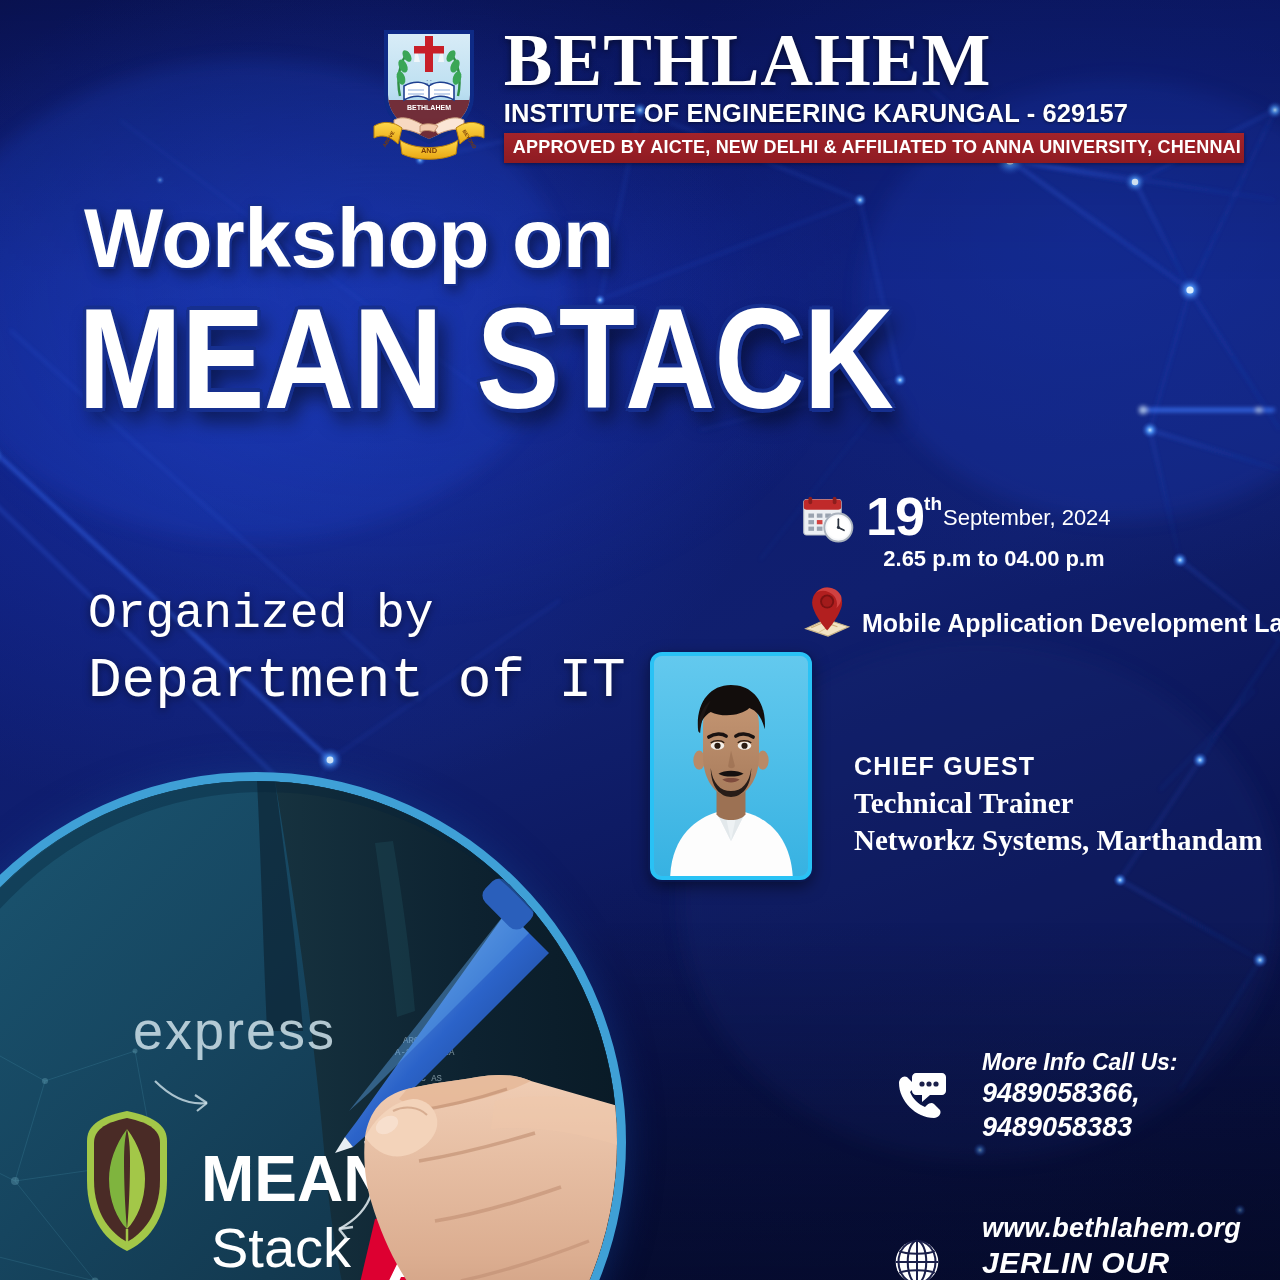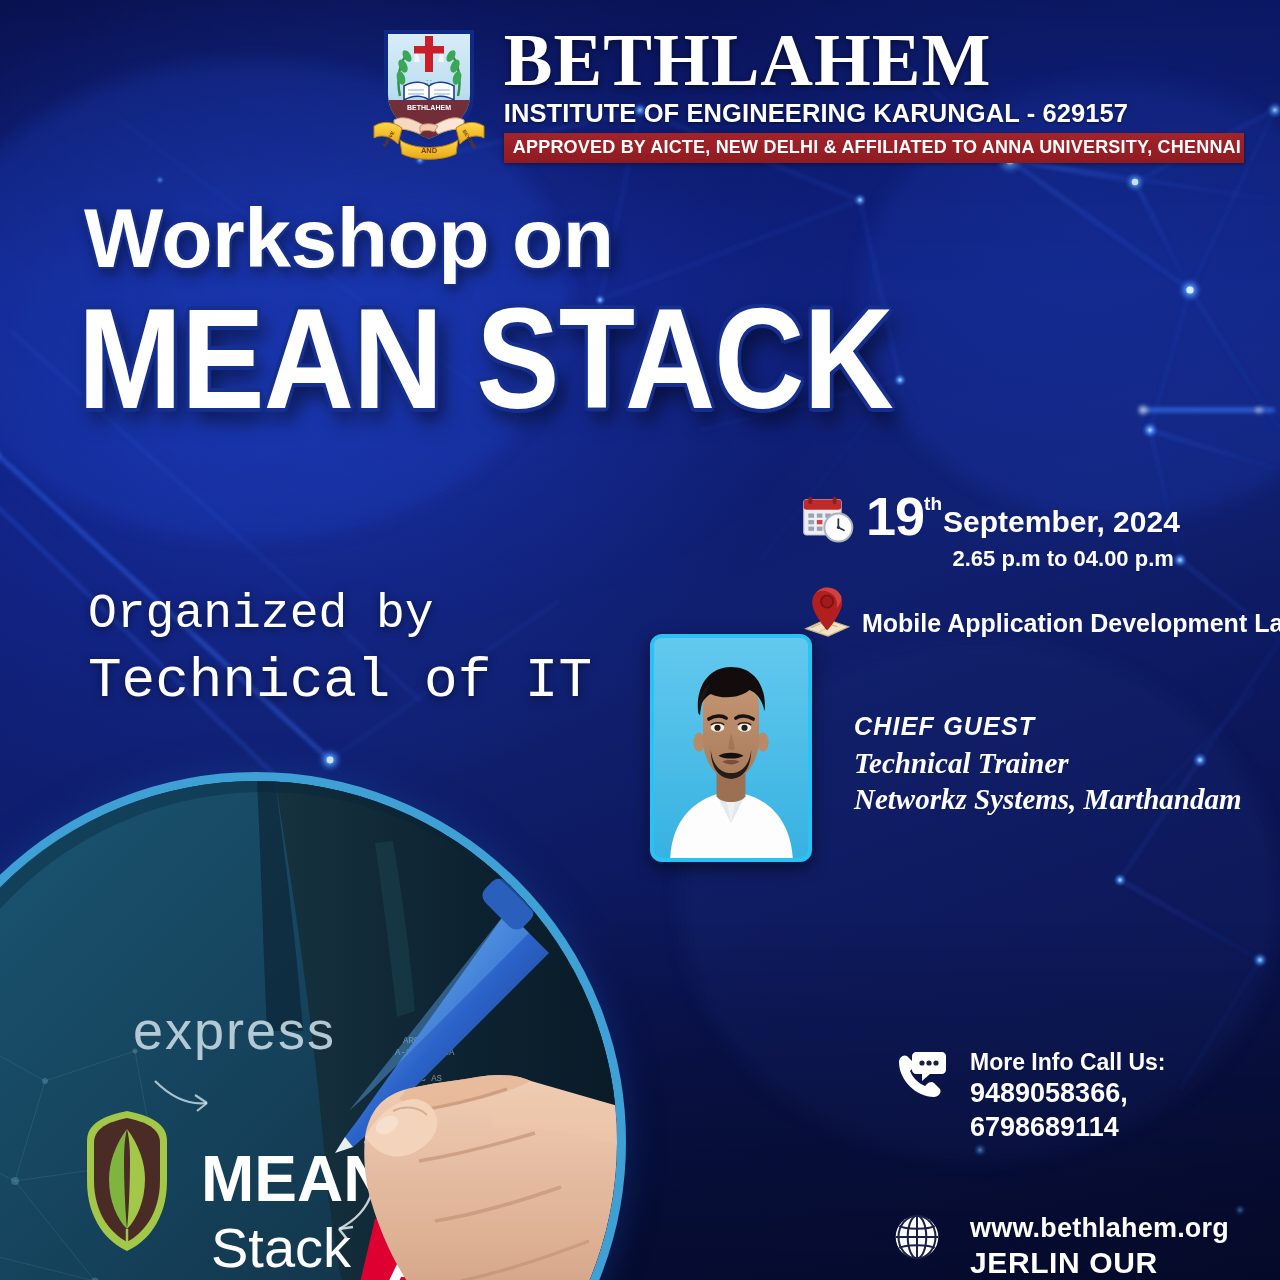--- a/index.html
+++ b/index.html
@@ -87,27 +87,27 @@
   .org-line2{ font-size:56px; line-height:1.12; margin-top:8px; text-shadow:0 2px 8px rgba(0,0,0,0.5); }
 
   
   .meta{ position:absolute; left:800px; top:492px; z-index:6; }
   .meta-row{ display:flex; align-items:flex-start; }
   .meta-ico{ width:62px; flex:0 0 62px; position:relative; }
   .date-text{ color:#fff; padding-left:4px; }
   .date-main{ display:flex; align-items:flex-start; white-space:nowrap; }
   .d-num{ font-size:54px; font-weight:bold; line-height:0.92; letter-spacing:-1px;}
   .d-sup{ font-size:19px; font-weight:bold; line-height:1; margin-top:2px; }
-  .d-month{ font-size:30px; font-weight:bold; line-height:1; margin-top:15px; margin-left:1px; }
+  .d-month{ font-size:22px; font-weight:normal; line-height:1; margin-top:15px; margin-left:1px; }
   .d-time{ font-size:22px; font-weight:bold; margin-top:4px; text-align:right; padding-right:6px;}
   .venue-row{ margin-top:6px; }
   .venue-text{ color:#fff; font-size:25px; font-weight:bold; align-self:center; padding-top:26px; white-space:nowrap;}
 
   
-  .guest{ position:absolute; left:650px; top:634px; z-index:6; display:flex; gap:42px; align-items:flex-start;font-style:italic;}
+  .guest{ position:absolute; left:650px; top:652px; z-index:6; display:flex; gap:42px; align-items:center;}
   .photo-frame{
     width:162px; height:228px; border-radius:12px;
     border:4px solid #29c2f5; background:#4fbfe8; overflow:hidden;
     position:relative; box-shadow:0 0 0 2px rgba(10,25,90,0.6), 0 6px 16px rgba(0,0,0,0.5);
   }
   .guest-text{ color:#fff; padding-top:78px; }
   .g-label{ font-size:25px; font-weight:bold; letter-spacing:1.2px; }
   .g-name{ font-size:42px; font-weight:bold; letter-spacing:0.2px; line-height:1.1; margin-top:2px;}
   .g-role{ font-family:"Liberation Serif", serif; font-weight:bold; font-size:29px; line-height:1.25; margin-top:4px;}
   .g-org{ font-family:"Liberation Serif", serif; font-weight:bold; font-size:29px; line-height:1.25;}
@@ -116,21 +116,21 @@
   .circle-wrap{
     position:absolute; left:-114px; top:772px; width:740px; height:740px; z-index:4;
     border-radius:50%; border:9px solid #3fa0d6; overflow:hidden;
     box-shadow:0 0 34px rgba(20,60,140,0.55);
     background:#10344b;
   }
   .circ-img{ position:absolute; inset:0; }
 
   
   .contact{ position:absolute; left:892px; top:1048px; z-index:6; color:#fff; }
-  .c-row{ display:flex; gap:24px; }
+  .c-row{ display:flex; align-items:center; gap:36px;font-style:italic; }
   .c-row + .c-row{ margin-top:68px; }
   .c-ico{ width:54px; height:54px; flex:0 0 54px; position:relative; }
   .c-l1{ font-size:23px; font-weight:bold; line-height:1.25; }
   .c-l2{ font-size:27px; font-weight:bold; line-height:1.25; }
   .c-w1{ font-size:27px; font-weight:bold; line-height:1.2; letter-spacing:0.2px;}
   .c-w2{ font-size:30px; font-weight:bold; line-height:1.2; letter-spacing:0.6px;}
 </style>
 </head>
 <body>
 
@@ -304,21 +304,21 @@
       <div class="inst-sub">INSTITUTE OF ENGINEERING KARUNGAL - 629157</div>
       <div class="inst-banner">APPROVED BY AICTE, NEW DELHI &amp; AFFILIATED TO ANNA UNIVERSITY, CHENNAI</div>
     </div>
   </div>
 
   <div class="kicker">Workshop on</div>
   <div class="bigtitle">MEAN STACK</div>
 
   <div class="org">
     <div class="org-line1">Organized by</div>
-    <div class="org-line2">Technical of IT</div>
+    <div class="org-line2">Department of IT</div>
   </div>
 
   <div class="meta">
 
     <div class="meta-row">
       <div class="meta-ico">
         <svg viewBox="0 0 62 62" width="58" height="58">
           <rect x="4" y="8" width="40" height="38" rx="3" fill="#eceff3" stroke="#b9bfc9" stroke-width="1.2"></rect>
           <rect x="4" y="8" width="40" height="11" rx="3" fill="#c02a2a"></rect>
           <rect x="9" y="5" width="4" height="8" rx="2" fill="#8c1d1d"></rect>
@@ -569,21 +569,21 @@
           <path d="M24 4 H50 C52 4 54 6 54 8 V22 C54 24 52 26 50 26 H38 L30 33 V26 H24 C22 26 20 24 20 22 V8 C20 6 22 4 24 4 Z" fill="#ffffff"></path>
           <g fill="#1a1f4a">
             <circle cx="30" cy="15" r="2.6"></circle>
               <circle cx="37" cy="15" r="2.6"></circle>
               <circle cx="44" cy="15" r="2.6"></circle>
           </g>
         </svg>
       </div>
       <div>
         <div class="c-l1">More Info Call Us:</div>
-        <div class="c-l2">9489058366, 6798689114</div>
+        <div class="c-l2">9489058366, 9489058383</div>
       </div>
     </div>
 
     <div class="c-row">
       <div class="c-ico">
         <svg viewBox="0 0 54 54" width="50" height="50">
           <circle cx="27" cy="27" r="23" fill="#ffffff"></circle>
           <g stroke="#1a1f4a" stroke-width="2.2" fill="none">
             <ellipse cx="27" cy="27" rx="10" ry="23"></ellipse>
             <ellipse cx="27" cy="27" rx="20" ry="23"></ellipse>

